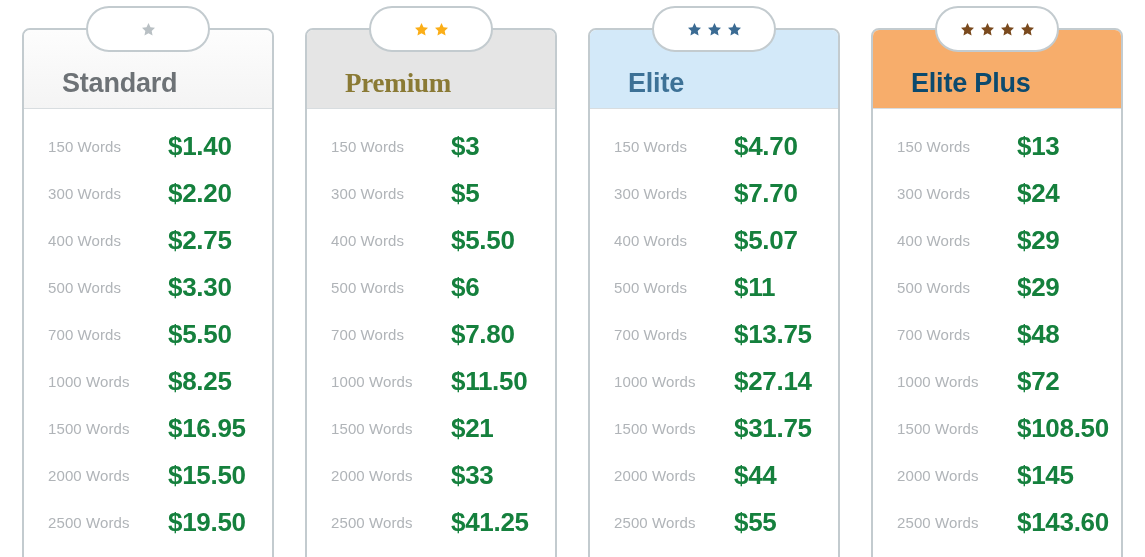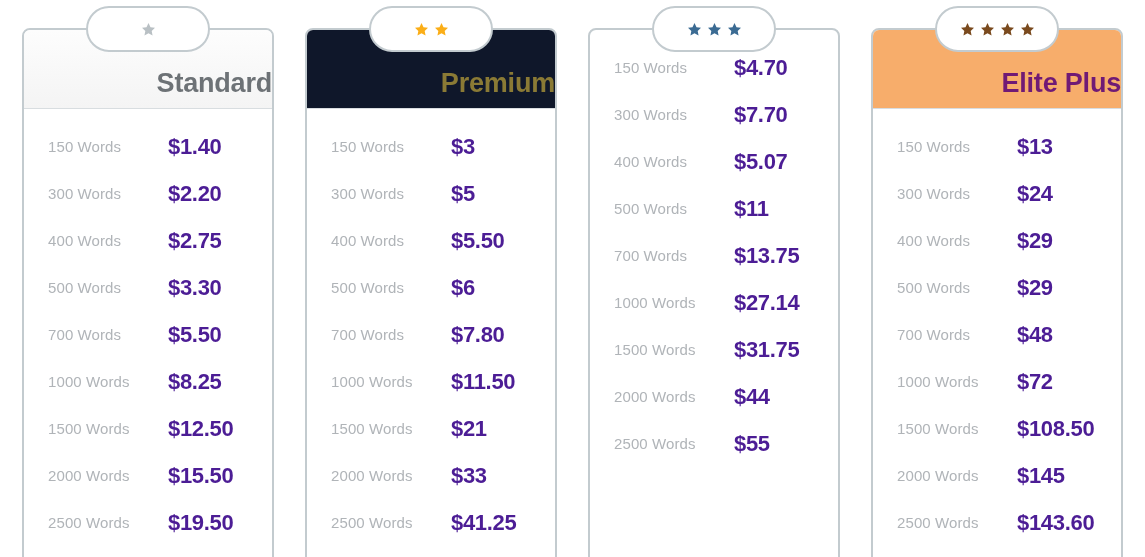--- a/index.html
+++ b/index.html
@@ -60,48 +60,49 @@
     height: 15px;
   }
 
   
   .plan-header {
     height: 79px;
     border-radius: 6px 6px 0 0;
     border-bottom: 1px solid #d8dde0;
     display: flex;
     align-items: flex-end;
-    justify-content: flex-end;
+    justify-content: flex-start;
     padding-bottom: 9px;
     box-sizing: border-box;
+    padding-left: 38px;
   }
   .plan-title {
     font-size: 27px;
     font-weight: bold;
     letter-spacing: -0.2px;
     line-height: 1.1;
   }
 
   
   .theme-standard .plan-header {
     background: linear-gradient(180deg, #fdfdfd 0%, #f4f4f4 100%);
   }
   .theme-standard .plan-title { color: #6d7276; }
 
   
-  .theme-premium .plan-header { background: #0f172a; }
+  .theme-premium .plan-header { background: #e5e5e5; font-family: Liberation Serif, serif; }
   .theme-premium .plan-title { color: #8a7a35; }
 
   
   .theme-elite .plan-header { background: #d3e9f9; }
   .theme-elite .plan-title { color: #3d7196; }
 
   
   .theme-eliteplus .plan-header { background: #f7ad6b; }
-  .theme-eliteplus .plan-title { color: #701a75; }
+  .theme-eliteplus .plan-title { color: #0c4a6e; }
 
   
   .plan-rows {
     padding: 14px 0 0 0;
   }
   .plan-row {
     display: flex;
     align-items: center;
     height: 47px;
     padding: 0 22px 0 24px;
@@ -110,23 +111,23 @@
   .row-words {
     flex: 0 0 auto;
     width: 112px;
     font-size: 15px;
     color: #b0b4b8;
     letter-spacing: 0.1px;
     white-space: nowrap;
   }
   .row-price {
     flex: 1 1 auto;
-    font-size: 22px;
+    font-size: 26px;
     font-weight: bold;
-    color: #4c1d95;
+    color: #15803d;
     letter-spacing: -0.3px;
     white-space: nowrap;
     padding-left: 8px;
   }
 </style>
 </head>
 <body>
 
 <div class="pricing-wrap">
     <div class="plan-card theme-standard">
@@ -158,21 +159,21 @@
         <div class="plan-row">
           <span class="row-words">700 Words</span>
           <span class="row-price">$5.50</span>
         </div>
         <div class="plan-row">
           <span class="row-words">1000 Words</span>
           <span class="row-price">$8.25</span>
         </div>
         <div class="plan-row">
           <span class="row-words">1500 Words</span>
-          <span class="row-price">$12.50</span>
+          <span class="row-price">$16.95</span>
         </div>
         <div class="plan-row">
           <span class="row-words">2000 Words</span>
           <span class="row-price">$15.50</span>
         </div>
         <div class="plan-row">
           <span class="row-words">2500 Words</span>
           <span class="row-price">$19.50</span>
         </div>
       </div>
@@ -233,20 +234,23 @@
         <svg viewBox="0 0 24 24" class="star">
           <path d="M12 1.6 L15.2 8.4 L22.4 9.3 L17.1 14.3 L18.5 21.6 L12 18 L5.5 21.6 L6.9 14.3 L1.6 9.3 L8.8 8.4 Z" fill="#3b6b93"></path>
         </svg>
         <svg viewBox="0 0 24 24" class="star">
           <path d="M12 1.6 L15.2 8.4 L22.4 9.3 L17.1 14.3 L18.5 21.6 L12 18 L5.5 21.6 L6.9 14.3 L1.6 9.3 L8.8 8.4 Z" fill="#3b6b93"></path>
         </svg>
         <svg viewBox="0 0 24 24" class="star">
           <path d="M12 1.6 L15.2 8.4 L22.4 9.3 L17.1 14.3 L18.5 21.6 L12 18 L5.5 21.6 L6.9 14.3 L1.6 9.3 L8.8 8.4 Z" fill="#3b6b93"></path>
         </svg>
       </div>
+      <div class="plan-header">
+        <div class="plan-title">Elite</div>
+      </div>
       <div class="plan-rows">
         <div class="plan-row">
           <span class="row-words">150 Words</span>
           <span class="row-price">$4.70</span>
         </div>
         <div class="plan-row">
           <span class="row-words">300 Words</span>
           <span class="row-price">$7.70</span>
         </div>
         <div class="plan-row">

